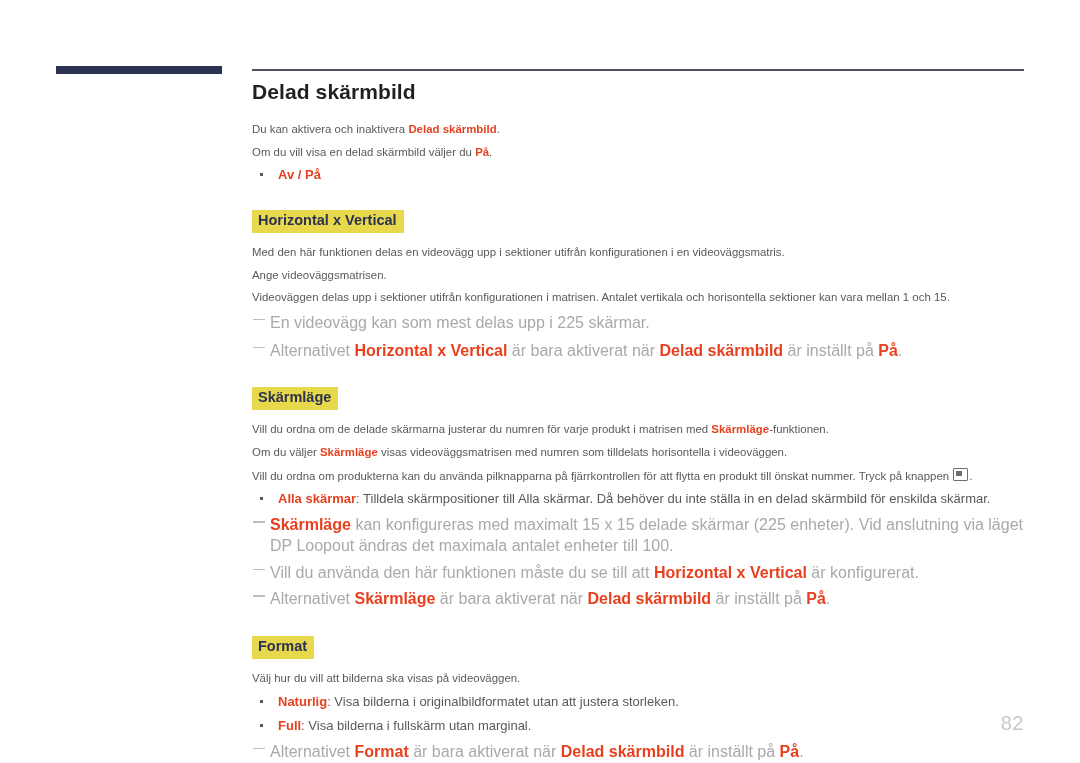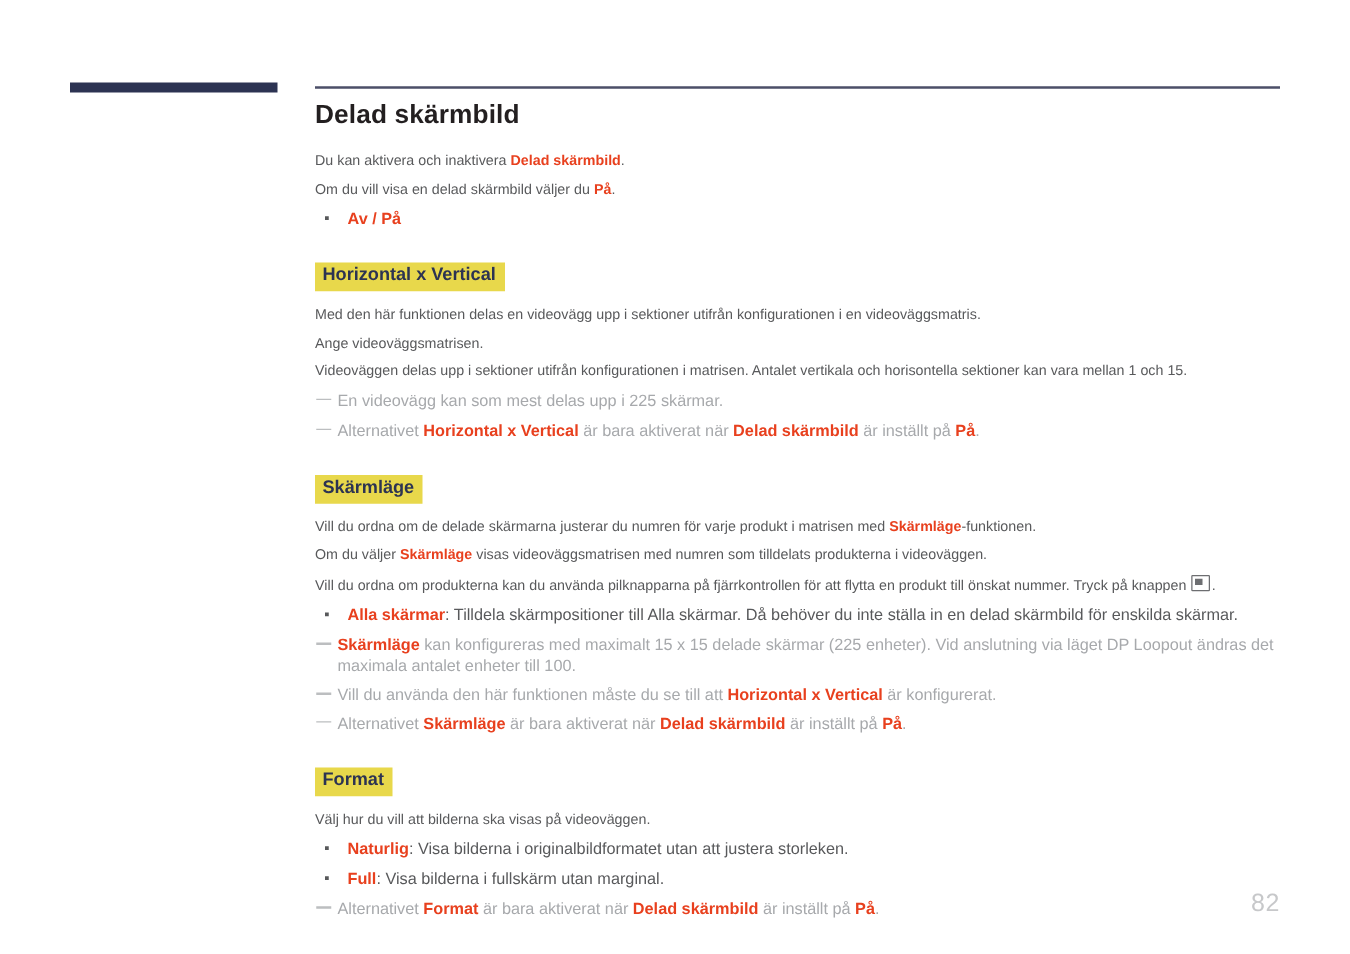--- a/index.html
+++ b/index.html
@@ -92,21 +92,21 @@
     top: 6px;
     width: 3px;
     height: 3px;
     background: #58595b;
   }
 
   
   .note {
     position: relative;
     padding-left: 18px;
-    font-size: 13px;
+    font-size: 16px;
     color: #a7a9ac;
     line-height: 1.3;
     margin: 0 0 7px 0;
   }
   .note:before {
     content: "";
     position: absolute;
     left: 1px;
     top: 6px;
     width: 12px;
@@ -185,21 +185,21 @@
   </div>
 
   <div class="section-head-wrap sec-gap-top">
     <span class="section-head">Skärmläge</span>
   </div>
 
   <p class="para">
     <span>Vill du ordna om de delade skärmarna justerar du numren för varje produkt i matrisen med </span><b class="red">Skärmläge</b><span>-funktionen.</span>
   </p>
   <p class="para">
-    <span>Om du väljer </span><b class="red">Skärmläge</b><span> visas videoväggsmatrisen med numren som tilldelats produkterna i videoväggen.</span>
+    <span>Om du väljer </span><b class="red">Skärmläge</b><span> visas videoväggsmatrisen med numren som tilldelats horisontella i videoväggen.</span>
   </p>
   <p class="para">
     <span>Vill du ordna om produkterna kan du använda pilknapparna på fjärrkontrollen för att flytta en produkt till önskat nummer. Tryck på knappen </span><span class="enter-key"></span><span>.</span>
   </p>
 
   <ul class="bullets">
     <li><b class="red">Alla skärmar</b><span>: Tilldela skärmpositioner till Alla skärmar. Då behöver du inte ställa in en delad skärmbild för enskilda skärmar.</span></li>
   </ul>
 
   <div class="note tight">

